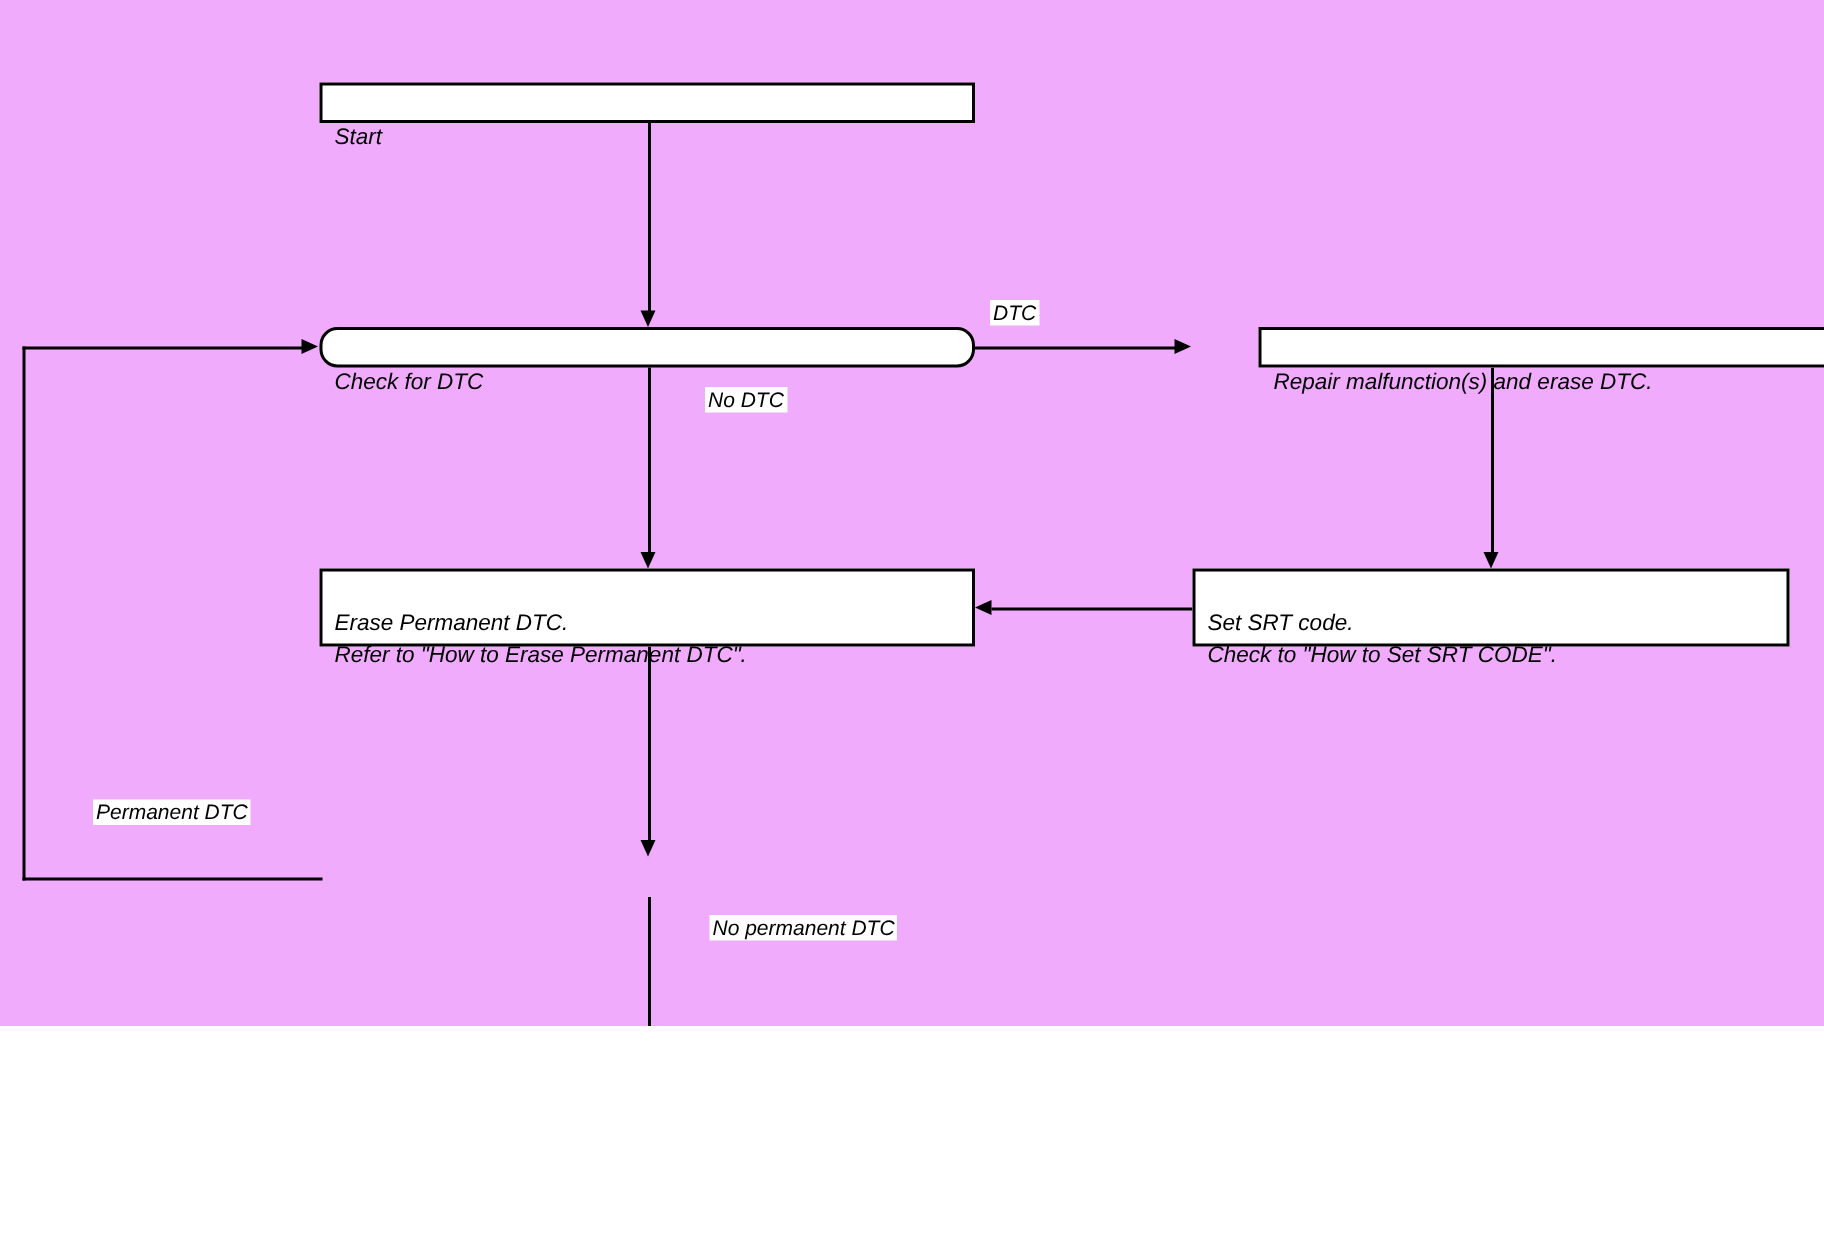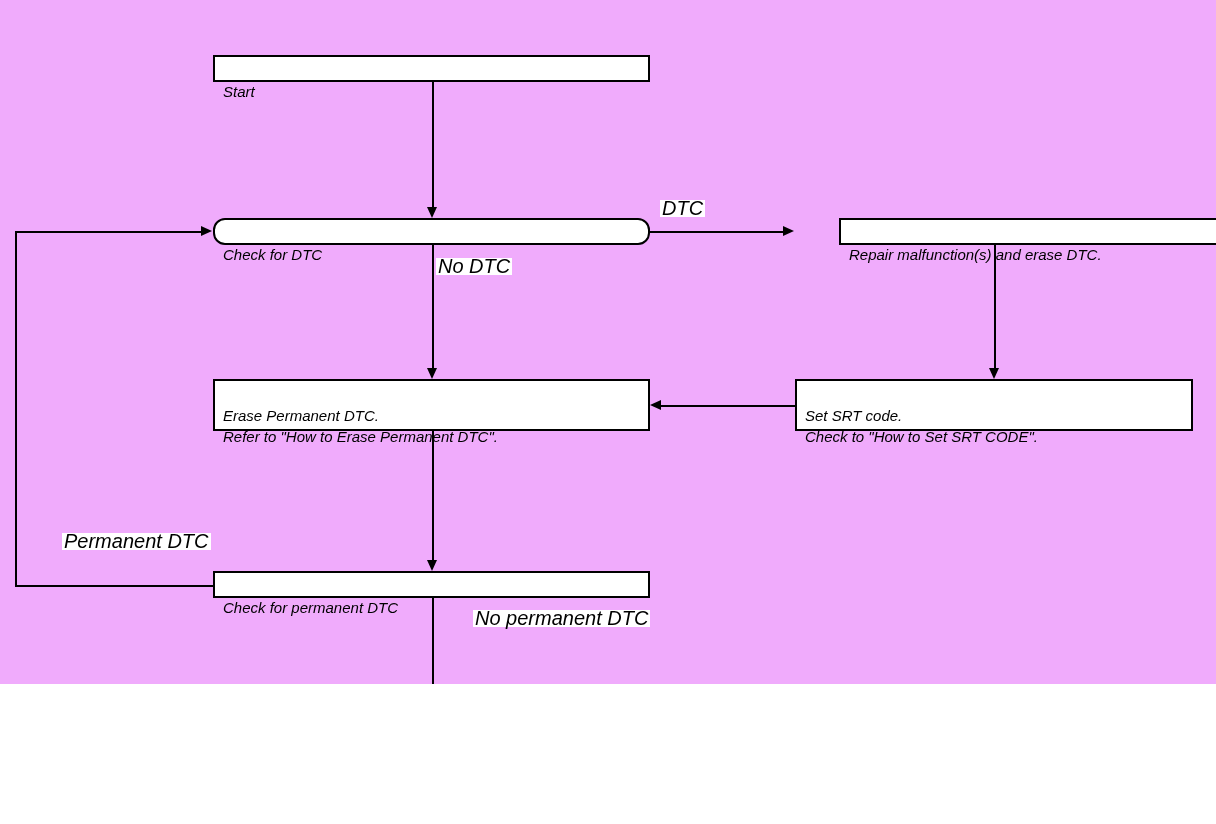--- a/index.html
+++ b/index.html
@@ -24,21 +24,21 @@
     color: #000000;
     font-size: 15px;
     line-height: 21px;
     padding: 3px 0 0 8px;
     white-space: pre-line;
     z-index: 3;
   }
   .edge-label {
     position: absolute;
     color: #000000;
-    font-size: 20px;
+    font-size: 14px;
     line-height: 17px;
     background: #ffffff;
     white-space: nowrap;
     z-index: 4;
     padding: 0 2px;
   }
   .hline {
     position: absolute;
     height: 0;
     border-top: 2px solid #000000;
@@ -92,38 +92,35 @@
   <div class="node" style="left:213px; top:379px; width:437px; height:52px;">
     <span>Erase Permanent DTC.
 Refer to "How to Erase Permanent DTC".</span>
   </div>
 
   <div class="node" style="left:795px; top:379px; width:398px; height:52px;">
     <span>Set SRT code.
 Check to "How to Set SRT CODE".</span>
   </div>
 
-  <div class="node" style="left:213px; top:571px; width:437px; height:27px;">
-    <span>Check for permanent DTC</span>
-  </div>
 
   <div class="node" style="left:213px; top:732px; width:437px; height:27px;padding-left:24px;">
     <span>End</span>
   </div>
 
   <div class="vline" style="left:432px; top:82px; height:126px;"></div>
   <div class="arrow arrow-down" style="left:427px; top:207px;"></div>
 
   <div class="hline" style="left:650px; top:231px; width:134px;"></div>
   <div class="arrow arrow-right" style="left:783px; top:226px;"></div>
   <div class="edge-label" style="left:660px; top:200px;">DTC</div>
 
   <div class="vline" style="left:432px; top:245px; height:124px;"></div>
   <div class="arrow arrow-down" style="left:427px; top:368px;"></div>
-  <div class="edge-label" style="left:436px; top:258px;">No DTC</div>
+  <div class="edge-label" style="left:470px; top:258px;">No DTC</div>
 
   <div class="vline" style="left:994px; top:245px; height:124px;"></div>
   <div class="arrow arrow-down" style="left:989px; top:368px;"></div>
 
   <div class="hline" style="left:661px; top:405px; width:134px;"></div>
   <div class="arrow arrow-left" style="left:650px; top:400px;"></div>
 
   <div class="vline" style="left:432px; top:431px; height:130px;"></div>
   <div class="arrow arrow-down" style="left:427px; top:560px;"></div>
 

